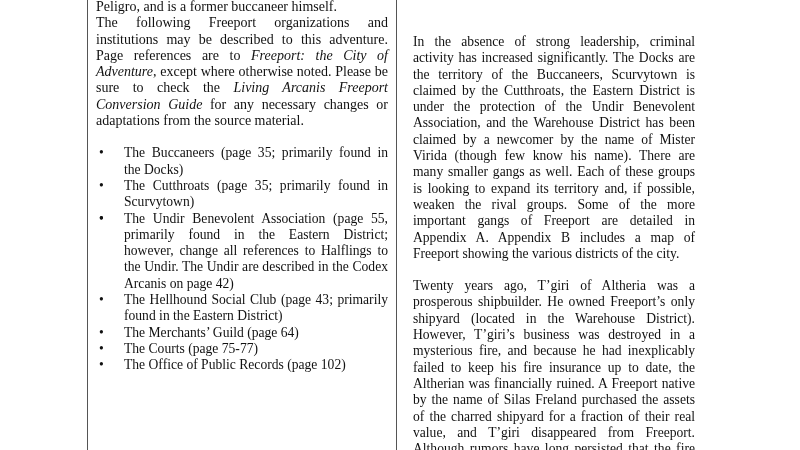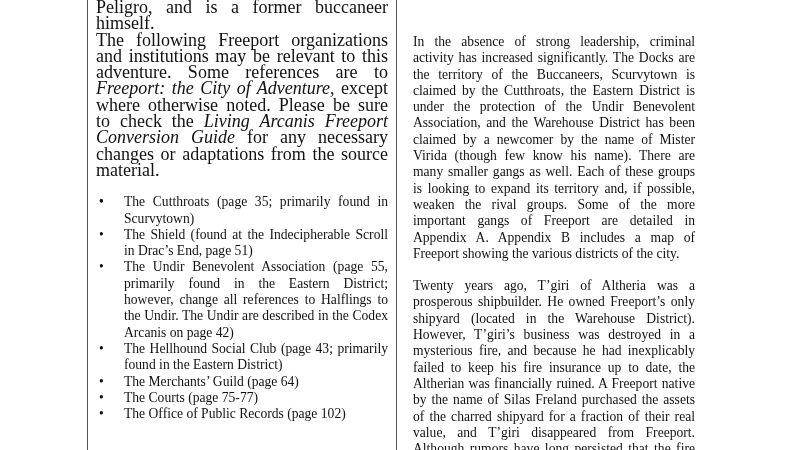--- a/index.html
+++ b/index.html
@@ -7,21 +7,21 @@
     width: 800px; height: 450px; overflow: hidden; background: #ffffff;
     font-family: "Liberation Serif", serif; color: #111;
     position: relative;
   }
   .sidebox {
     position: absolute; left: 87px; top: -40px; width: 294px; height: 520px;
     border: 1.5px solid #555; padding: 0 6px 0 8px; box-sizing: content-box;
   }
   .sidebox-inner { position: absolute; left: 8px; right: 8px; top: 33px; }
   .col-text {
-    font-size: 18px; line-height: 16.3px; text-align: justify;
+    font-size: 14px; line-height: 16.3px; text-align: justify;
     margin: 0;
   }
   .heading { font-weight: bold; font-size: 13.6px; margin: 16px 0 16px 0; }
   .para { margin: 0 0 16px 0; }
   ul.loc-list { list-style: none; margin: 0; padding: 0; }
   ul.loc-list li {
     position: relative; padding-left: 28px; font-size: 13.6px; line-height: 16.3px;
     text-align: justify; margin: 0;
   }
   ul.loc-list li .bullet { position: absolute; left: 3px; top: 0; }
@@ -31,25 +31,25 @@
   .right-col .para { font-size: 13.6px; line-height: 16.3px; text-align: justify; margin: 0 11px 16px 0; }
   em { }
 </style>
 </head>
 <body>
 
 <div class="sidebox">
 
   <div class="sidebox-inner" style="top:40px;">
     <p class="col-text" style="margin-top:-2px;">Peligro, and is a former buccaneer himself.</p>
-    <p class="col-text para"><span>The following Freeport organizations and institutions may be relevant to this adventure. Some references are to </span><em>Freeport: the City of Adventure</em><span>, except where otherwise noted. Please be sure to check the </span><em>Living Arcanis Freeport Conversion Guide</em><span> for any necessary changes or adaptations from the source material.</span></p>
+    <p class="col-text para"><span>The following Freeport organizations and institutions may be described to this adventure. Page references are to </span><em>Freeport: the City of Adventure</em><span>, except where otherwise noted. Please be sure to check the </span><em>Living Arcanis Freeport Conversion Guide</em><span> for any necessary changes or adaptations from the source material.</span></p>
     <ul class="loc-list">
+      <li><span class="bullet">•</span><span>The Buccaneers (page 35; primarily found in the Docks)</span></li>
+      <li><span class="bullet">•</span><span>The Cutthroats (page 35; primarily found in Scurvytown)</span></li>
       <li><span class="bullet">•</span></li>
-      <li><span class="bullet">•</span><span>The Cutthroats (page 35; primarily found in Scurvytown)</span></li>
-      <li><span class="bullet">•</span><span>The Shield (found at the Indecipherable Scroll in Drac’s End, page 51)</span></li>
       <li><span class="bullet">•</span><span>The Undir Benevolent Association (page 55, primarily found in the Eastern District; however, change all references to Halflings to the Undir. The Undir are described in the Codex Arcanis on page 42)</span></li>
       <li><span class="bullet">•</span><span>The Hellhound Social Club (page 43; primarily found in the Eastern District)</span></li>
       <li><span class="bullet">•</span><span>The Merchants’ Guild (page 64)</span></li>
       <li><span class="bullet">•</span><span>The Courts (page 75-77)</span></li>
       <li><span class="bullet">•</span><span>The Office of Public Records (page 102)</span></li>
 
     </ul>
   </div>
 </div>
 

